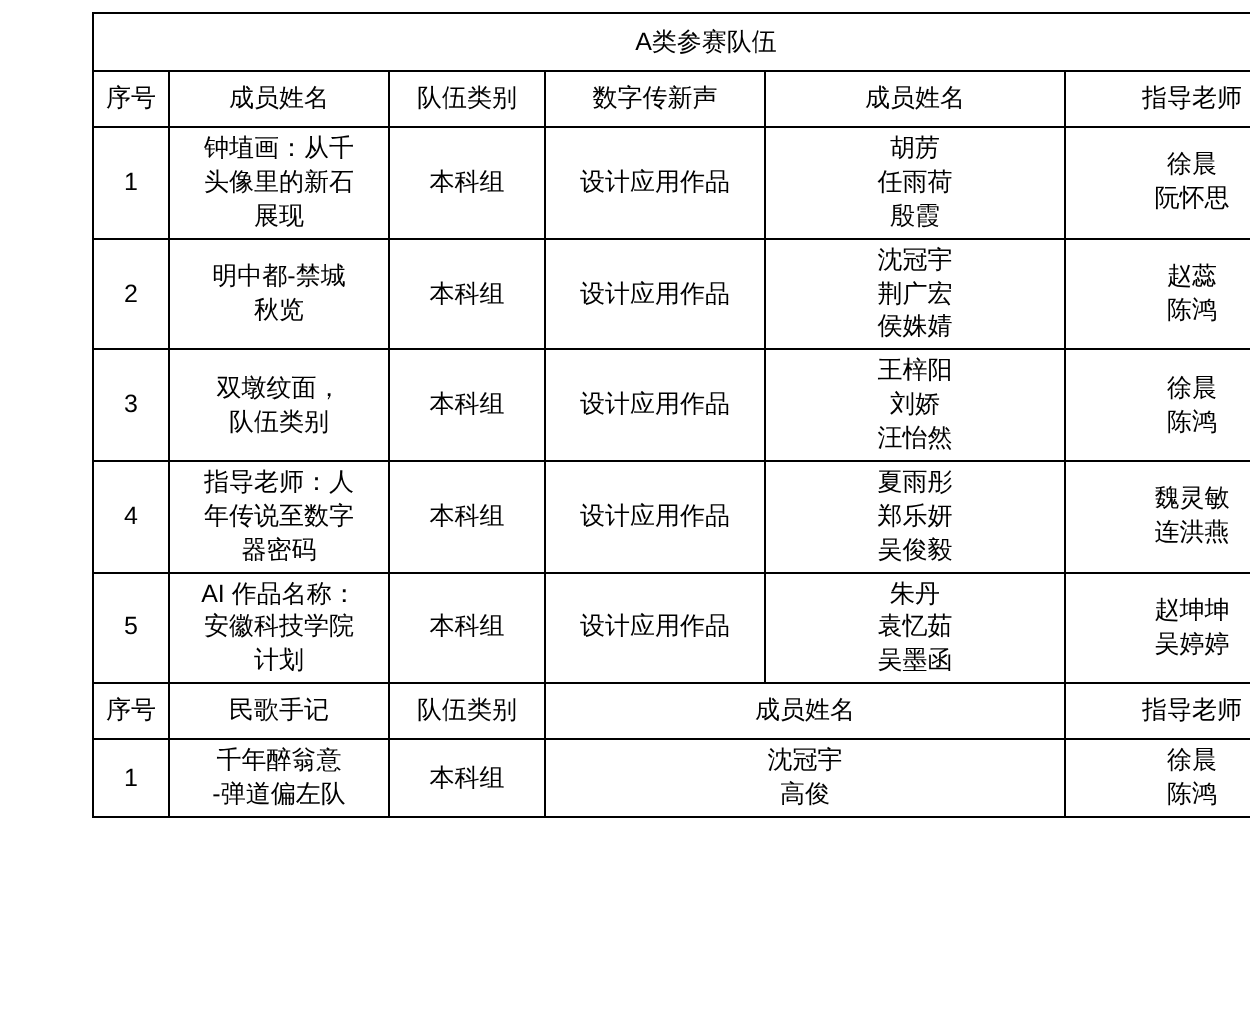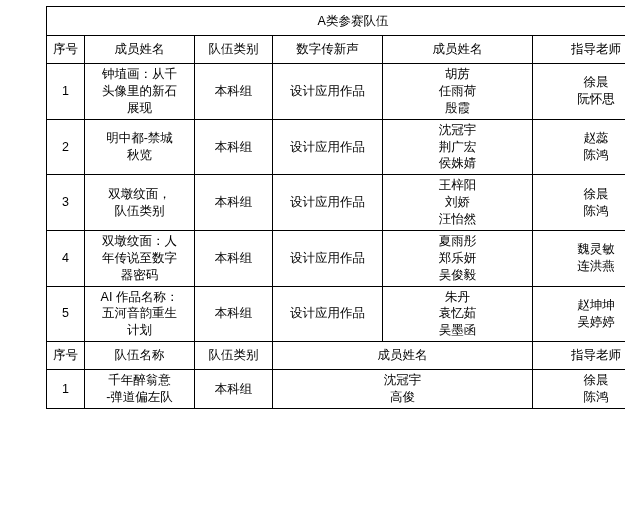--- a/index.html
+++ b/index.html
@@ -151,61 +151,61 @@
         </td>
         <td class="cell-stack">
           <span>徐晨</span>
           <span>陈鸿</span>
         </td>
       </tr>
 
       <tr>
         <td>4</td>
         <td class="cell-stack workname">
-          <span>双墩纹面：人</span>
+          <span>指导老师：人</span>
           <span>年传说至数字</span>
           <span>器密码</span>
         </td>
         <td>本科组</td>
         <td>设计应用作品</td>
         <td class="cell-stack">
           <span>夏雨彤</span>
           <span>郑乐妍</span>
           <span>吴俊毅</span>
         </td>
         <td class="cell-stack">
           <span>魏灵敏</span>
           <span>连洪燕</span>
         </td>
       </tr>
 
       <tr>
         <td>5</td>
         <td class="cell-stack workname">
           <span>AI 作品名称：</span>
-          <span>五河音韵重生</span>
+          <span>安徽科技学院</span>
           <span>计划</span>
         </td>
         <td>本科组</td>
         <td>设计应用作品</td>
         <td class="cell-stack">
           <span>朱丹</span>
           <span>袁忆茹</span>
           <span>吴墨函</span>
         </td>
         <td class="cell-stack">
           <span>赵坤坤</span>
           <span>吴婷婷</span>
         </td>
       </tr>
 
 
       <tr>
         <td class="colhead">序号</td>
-        <td class="colhead">队伍名称</td>
+        <td class="colhead">民歌手记</td>
         <td class="colhead">队伍类别</td>
         <td class="colhead" colspan="2">成员姓名</td>
         <td class="colhead">指导老师</td>
       </tr>
 
       <tr>
         <td>1</td>
         <td class="cell-stack">
           <span>千年醉翁意</span>
           <span>-弹道偏左队</span>

